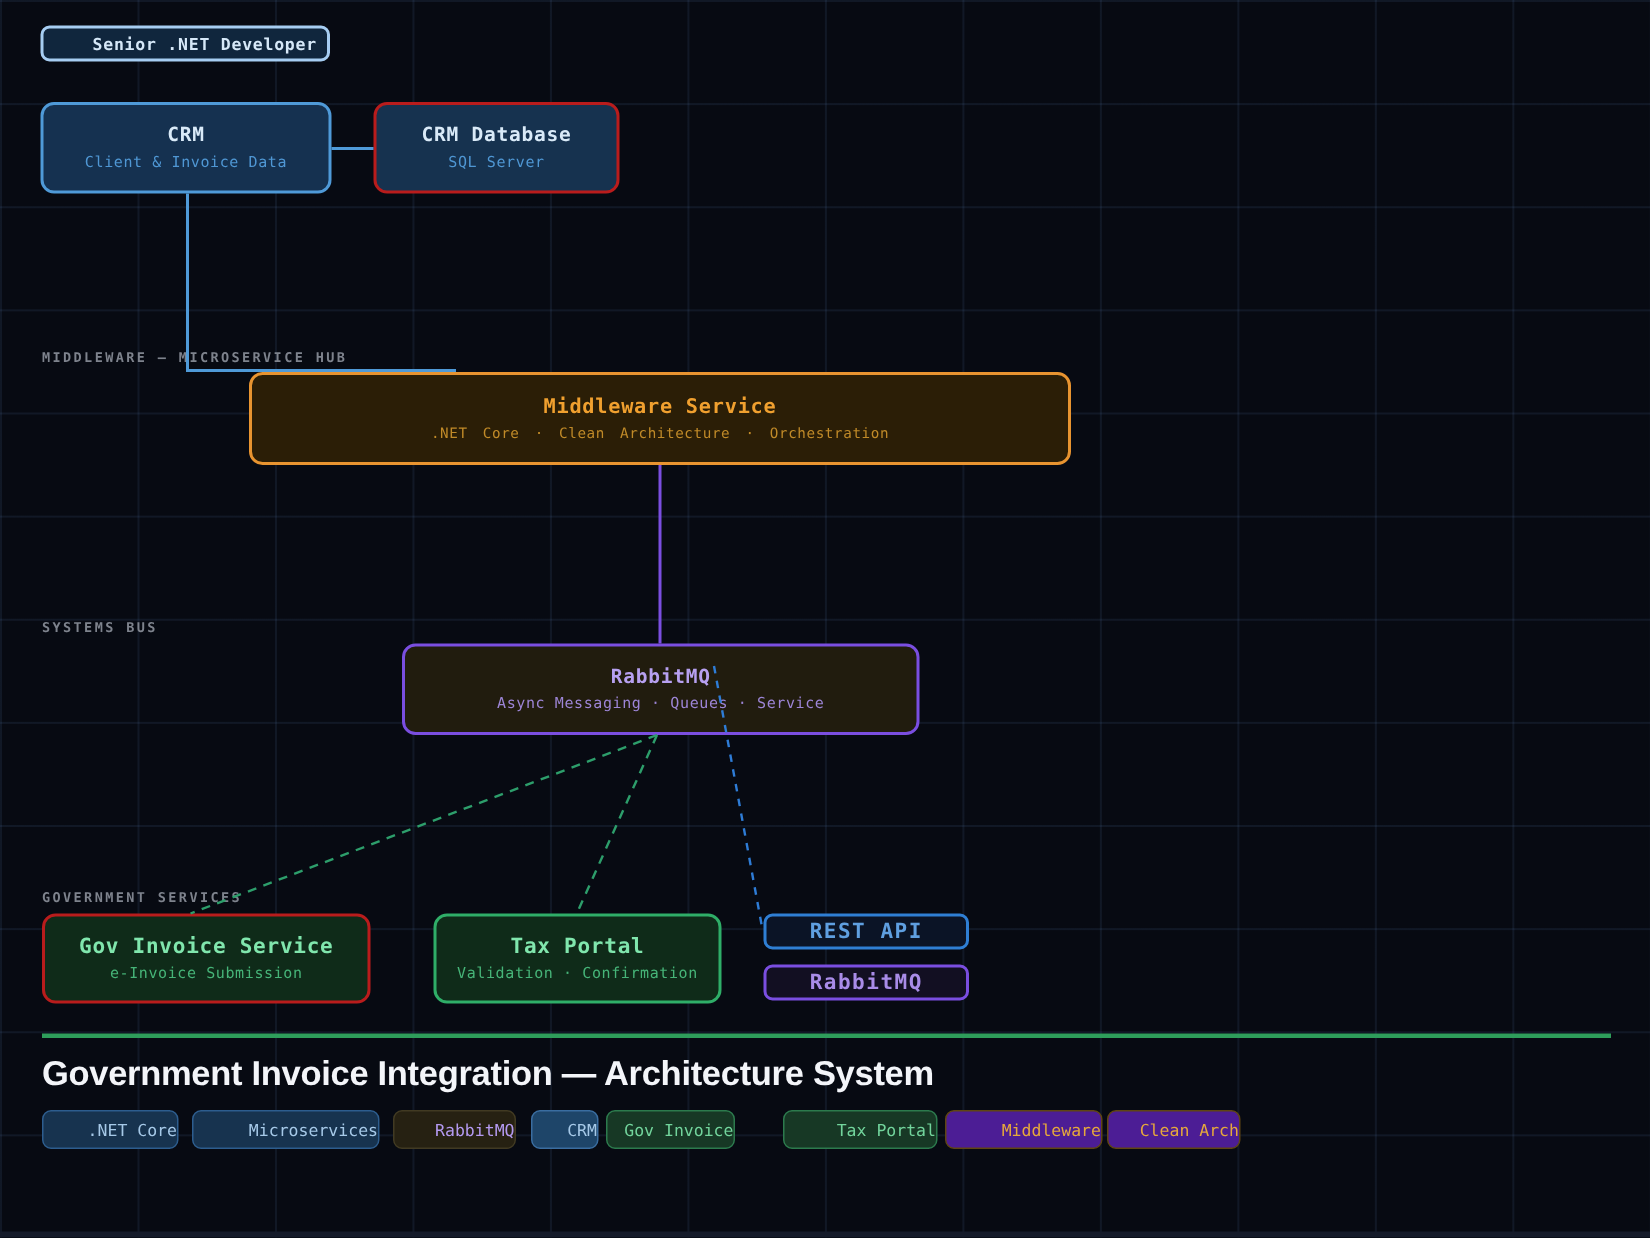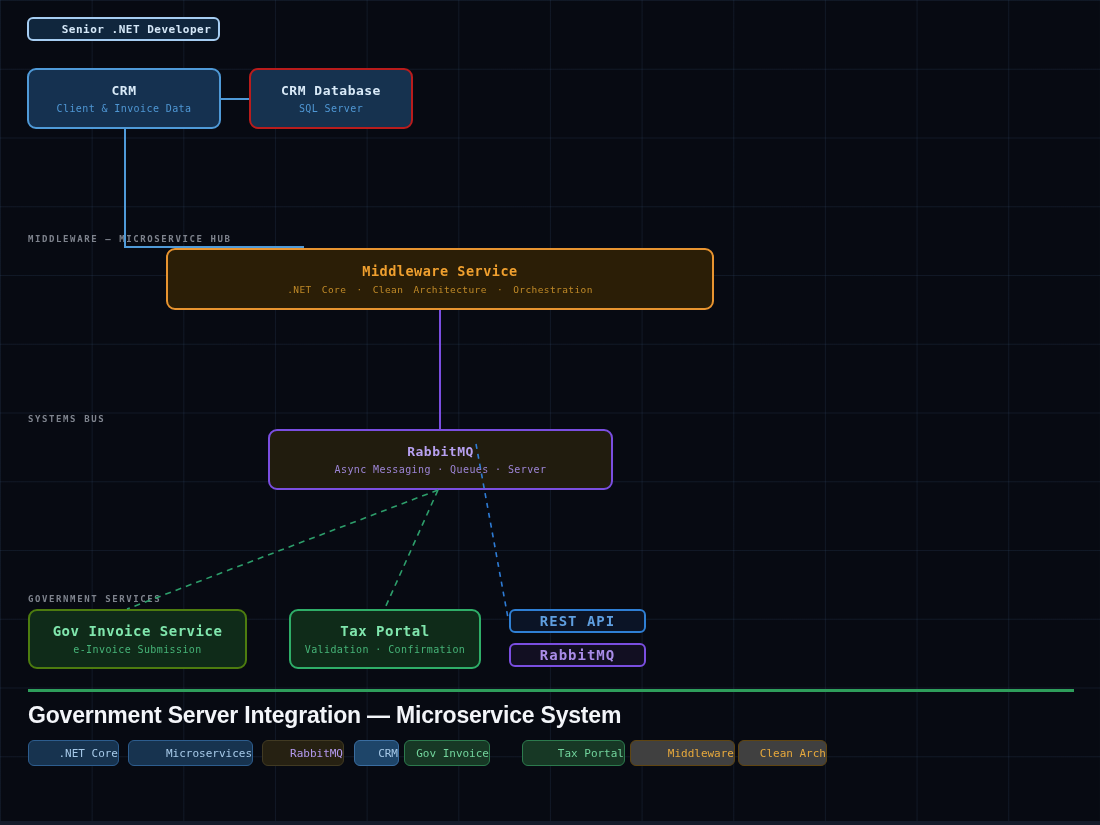--- a/index.html
+++ b/index.html
@@ -41,21 +41,21 @@
   .crm .s,.crmdb .s{color:#4f97d4;}
 
   .mid{left:166px;top:248px;width:548px;height:62px;border:2px solid #e89430;background:#2b1e06;}
   .mid .t{color:#f0a02f;font-size:13.5px;}
   .mid .s{color:#c08a28;font-size:9.5px;word-spacing:4px;}
 
   .rab{left:268px;top:429px;width:345px;height:61px;border:2px solid #7a4ee0;background:#211c0e;}
   .rab .t{color:#b7a0f0;}
   .rab .s{color:#9d85d6;}
 
-  .gov{left:28px;top:609px;width:219px;height:60px;border:2px solid #4d7c0f;background:#0f2b19;}
+  .gov{left:28px;top:609px;width:219px;height:60px;border:2px solid #b91c1c;background:#0f2b19;}
   .tax{left:289px;top:609px;width:192px;height:60px;border:2px solid #2fae68;background:#0f2b19;}
   .gov .t,.tax .t{color:#80e6ad;font-size:14px;}
   .gov .s,.tax .s{color:#46b478;}
 
   .legend{
     position:absolute;width:137px;height:24px;box-sizing:border-box;border-radius:6px;
     display:flex;align-items:center;justify-content:center;
     font-size:14px;font-weight:bold;letter-spacing:1px;z-index:2;
   }
   .leg-rest{left:509px;top:609px;border:2px solid #2f7fd4;background:#0b1426;color:#5f9fe0;}
@@ -71,21 +71,21 @@
   }
   .tag{
     position:absolute;top:740px;height:26px;box-sizing:border-box;border-radius:6px;
     display:flex;align-items:center;justify-content:flex-end;
     font-size:11px;border:1px solid;white-space:nowrap;
   }
   .tag-blue  {background:#17334f;border-color:#2d5d8e;color:#a6c9e8;}
   .tag-blue2 {background:#1e4569;border-color:#3a6da0;color:#a6c9e8;}
   .tag-purple{background:#262112;border-color:#413a22;color:#b49af0;}
   .tag-green {background:#173825;border-color:#2c7a4d;color:#72d49c;}
-  .tag-orange{background:#404040;border-color:#5f4512;color:#e6a83c;}
+  .tag-orange{background:#4c1d95;border-color:#5f4512;color:#e6a83c;}
 </style>
 </head>
 <body>
 
 <div class="grid"></div>
 
 <div class="badge">
   <span>Senior .NET Developer</span>
 </div>
 
@@ -105,21 +105,21 @@
 
 <div class="node mid">
   <div class="t">Middleware Service</div>
   <div class="s">.NET Core · Clean Architecture · Orchestration</div>
 </div>
 
 <div class="sec-label" style="left:28px;top:414px;">SYSTEMS BUS</div>
 
 <div class="node rab">
   <div class="t">RabbitMQ</div>
-  <div class="s">Async Messaging · Queues · Server</div>
+  <div class="s">Async Messaging · Queues · Service</div>
 </div>
 
 <div class="sec-label" style="left:28px;top:594px;">GOVERNMENT SERVICES</div>
 
 <div class="node gov">
   <div class="t">Gov Invoice Service</div>
   <div class="s">e-Invoice Submission</div>
 </div>
 
 <div class="node tax">
@@ -138,21 +138,21 @@
   <line x1="221" y1="99" x2="249" y2="99" stroke="#4f9ad8" stroke-width="2"></line>
   <polyline points="125,129 125,247 304,247" fill="none" stroke="#4f9ad8" stroke-width="2"></polyline>
   <line x1="440" y1="310" x2="440" y2="429" stroke="#7a4ee0" stroke-width="2"></line>
   <line x1="438" y1="490" x2="127" y2="609" stroke="#2d9e6b" stroke-width="1.6" stroke-dasharray="6 5"></line>
   <line x1="438" y1="490" x2="385" y2="608" stroke="#2d9e6b" stroke-width="1.6" stroke-dasharray="6 5"></line>
   <line x1="476" y1="444" x2="508" y2="618" stroke="#2e7cd6" stroke-width="1.6" stroke-dasharray="5 5"></line>
 </svg>
 
 <div class="sep"></div>
 
-<div class="main-title">Government Server Integration — Microservice System</div>
+<div class="main-title">Government Invoice Integration — Architecture System</div>
 
 <div class="tag tag-blue" style="left:28px; width:91px;">
     <span>.NET Core</span>
   </div>
 <div class="tag tag-blue" style="left:128px;width:125px;">
     <span>Microservices</span>
   </div>
 <div class="tag tag-purple" style="left:262px;width:82px;">
     <span>RabbitMQ</span>
   </div>

